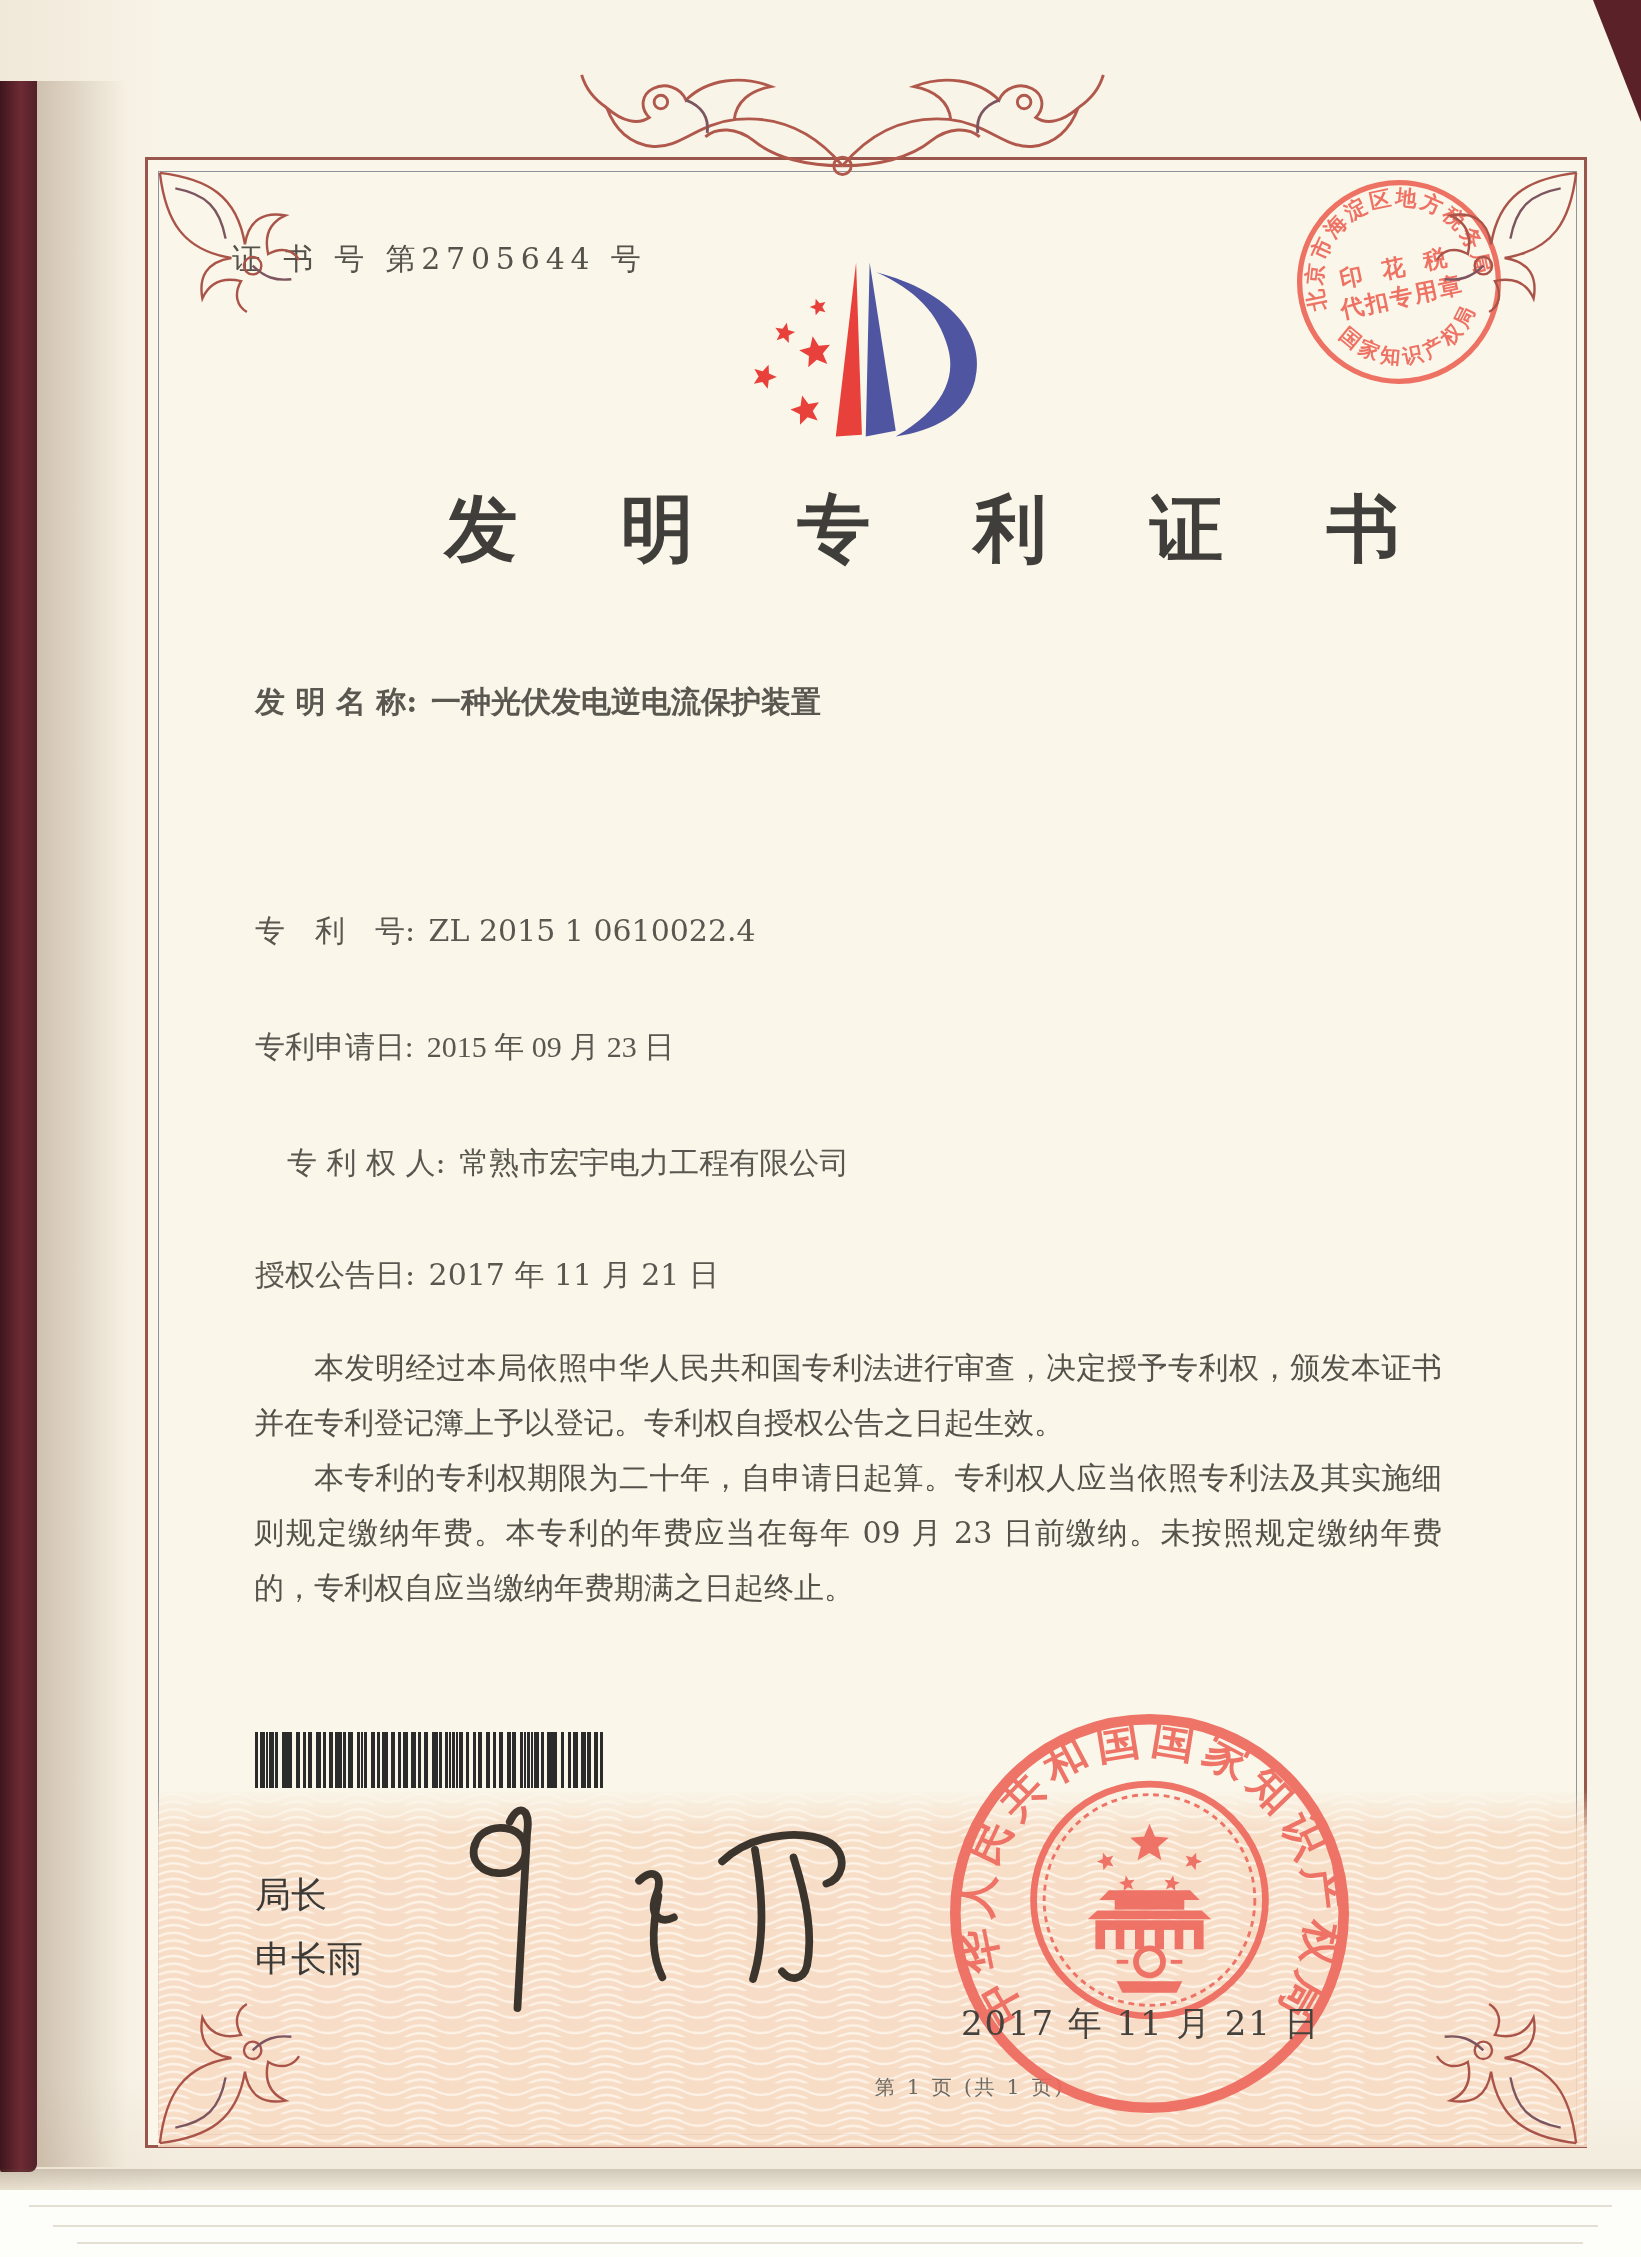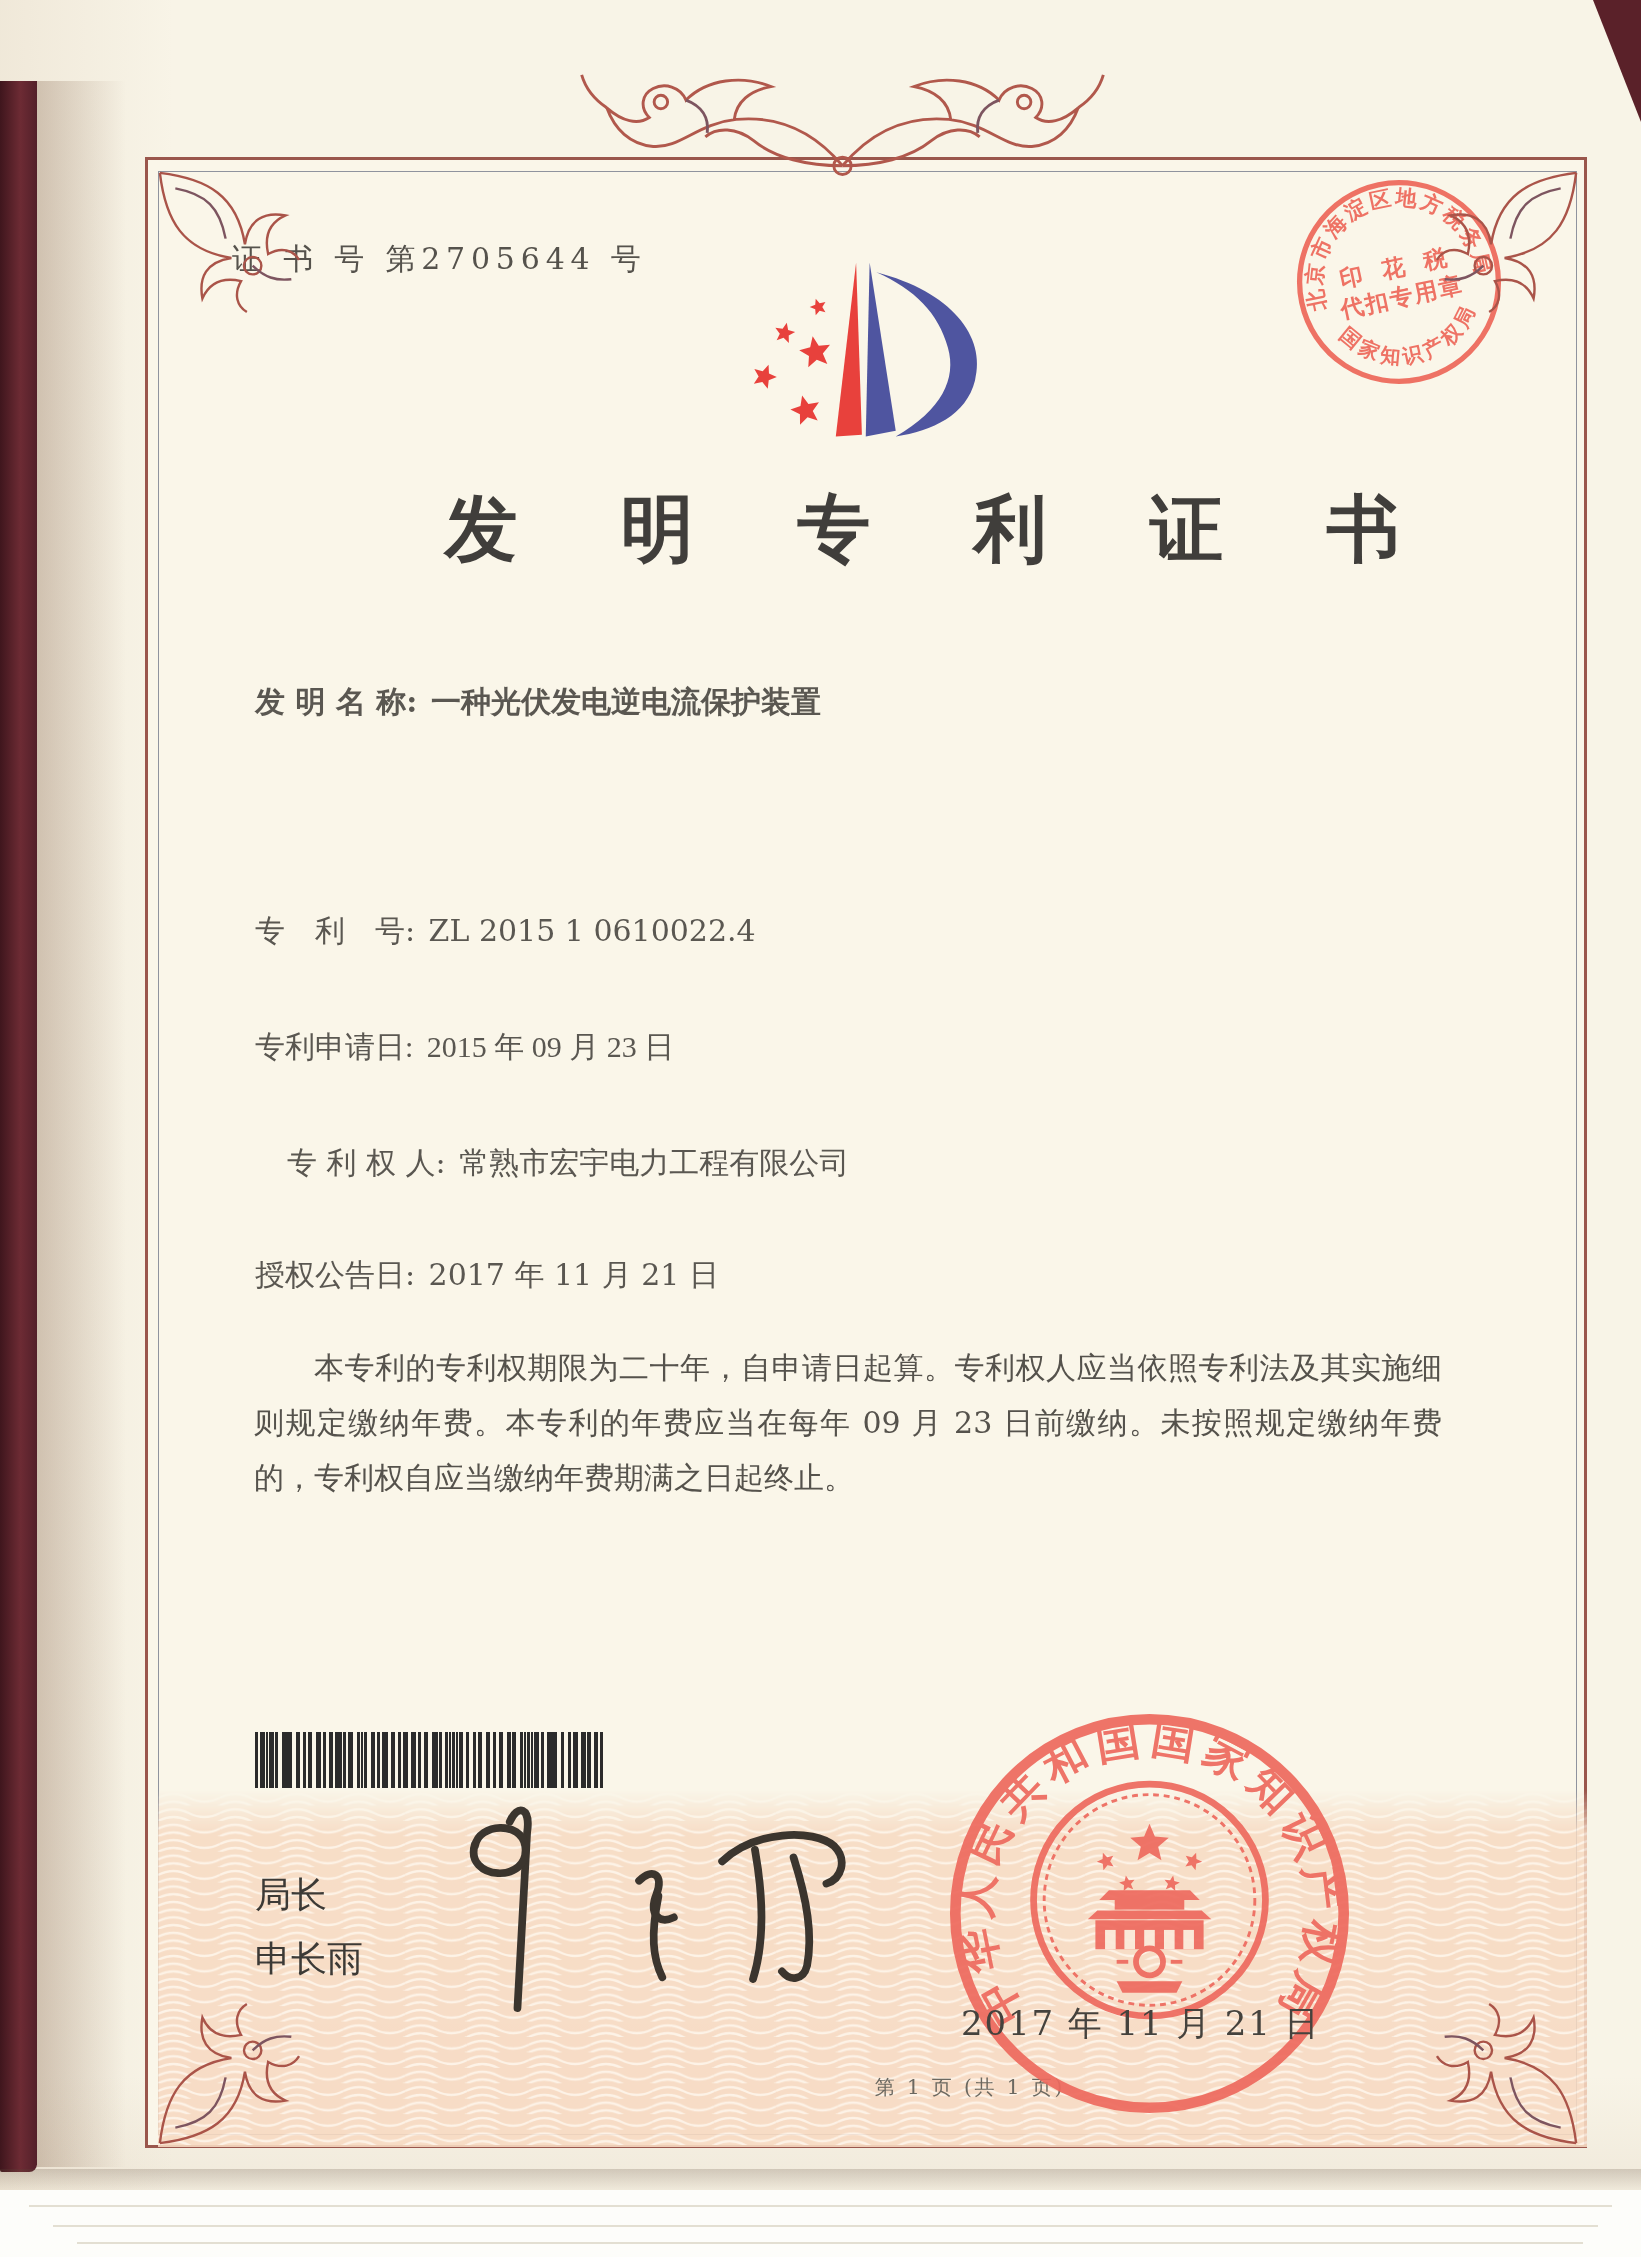--- a/index.html
+++ b/index.html
@@ -191,20 +191,21 @@
     <span class="lbl">专利申请日:</span><span class="val">2015 年 09 月 23 日</span>
   </div>
   <div class="abs field f4">
     <span class="lbl">专 利 权 人:</span><span class="val">常熟市宏宇电力工程有限公司</span>
   </div>
   <div class="abs field f5">
     <span class="lbl">授权公告日:</span><span class="val">2017 年 11 月 21 日</span>
   </div>
 
   <div class="abs paras">
+    <p>本发明经过本局依照中华人民共和国专利法进行审查，决定授予专利权，颁发本证书并在专利登记簿上予以登记。专利权自授权公告之日起生效。</p>
     <p>本专利的专利权期限为二十年，自申请日起算。专利权人应当依照专利法及其实施细则规定缴纳年费。本专利的年费应当在每年 09 月 23 日前缴纳。未按照规定缴纳年费的，专利权自应当缴纳年费期满之日起终止。</p>
   </div>
 
   <div class="abs barcode"></div>
 
   <div class="abs director-title">局长</div>
   <div class="abs director-name">申长雨</div>
 
   <svg class="abs signature" width="454" height="251" viewBox="0 0 470 260">
     <g fill="none" stroke="#3b352e" stroke-width="8" stroke-linecap="round">

